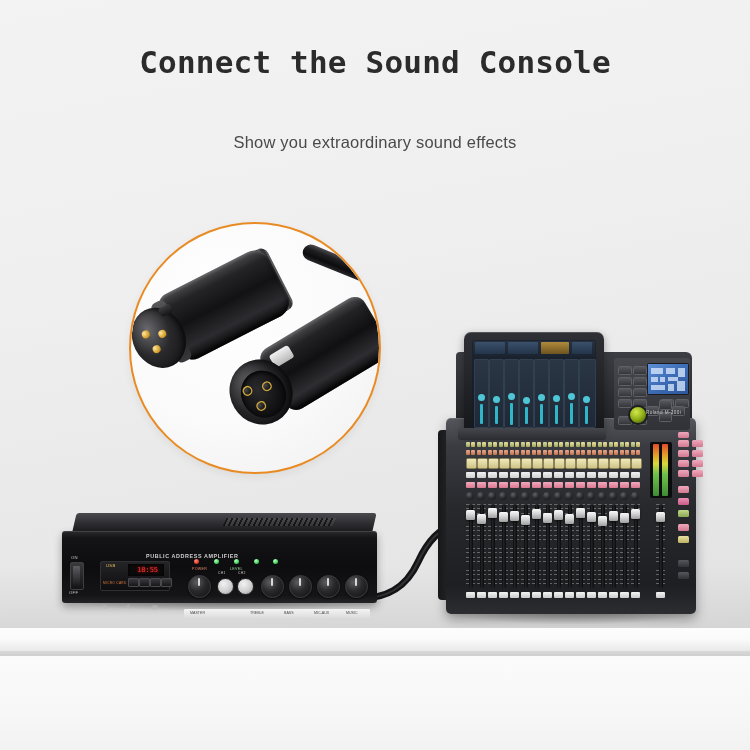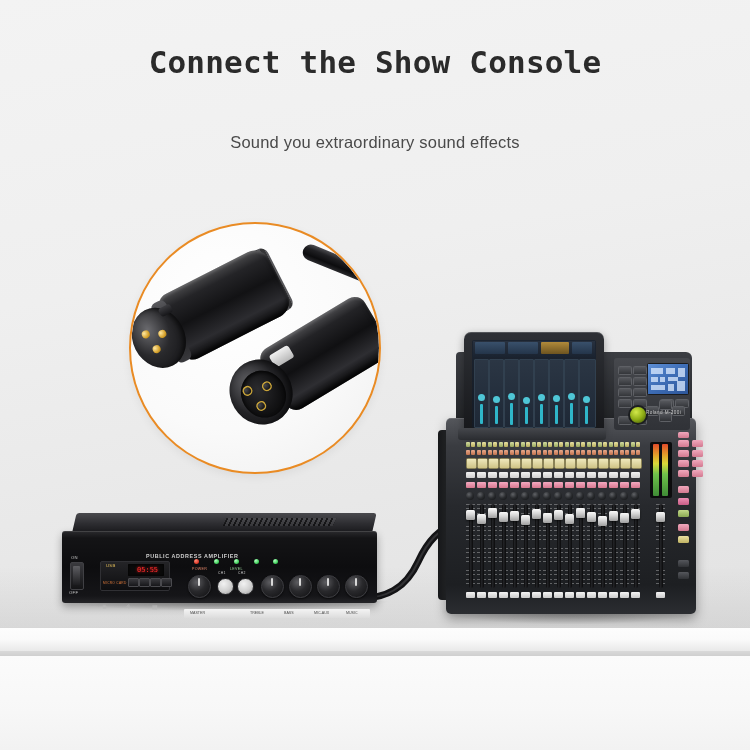--- a/index.html
+++ b/index.html
@@ -211,23 +211,23 @@
   .rb-dk{background:linear-gradient(180deg,#55575c,#303236);}
 </style>
 </head>
 <body>
 
 <div class="stage">
 
   <div class="wall"></div>
 
   <div class="heading">
-    <span>Connect the Show Console</span>
+    <span>Connect the Sound Console</span>
   </div>
-  <div class="subheading">Sound you extraordinary sound effects</div>
+  <div class="subheading">Show you extraordinary sound effects</div>
 
   <div class="inset">
     <div class="insetclip">
 
       <div class="wire" style="left:150px;top:-8px;width:120px;height:17px;transform:rotate(24deg);"></div>
       <div class="wire" style="left:168px;top:40px;width:120px;height:16px;transform:rotate(22deg);"></div>
 
       <div class="xlr-m">
         <div class="ribs"></div>
         <div class="barrel"></div>
@@ -273,21 +273,21 @@
       <div class="lab" style="left:9px;top:24px;">ON</div>
       <div class="rocker">
           <i></i>
         </div>
       <div class="lab" style="left:7px;top:59px;">OFF</div>
 
       <div class="panel usbpanel"></div>
       <div class="lab" style="left:44px;top:32px;color:#e8c25a;">USB</div>
       <div class="lab" style="left:41px;top:50px;color:#e07a3a;font-size:3.2px;">MICRO CARD</div>
       <div class="led-disp">
-        <span class="seg" style="left:9px;">05:55</span>
+        <span class="seg" style="left:9px;">18:55</span>
       </div>
       <div class="minibtn" style="left:66px;"></div>
       <div class="minibtn" style="left:77px;"></div>
       <div class="minibtn" style="left:88px;"></div>
       <div class="minibtn" style="left:99px;"></div>
 
       <div class="icon-b" style="left:40px;">✺</div>
       <div class="icon-b" style="left:64px;">⎈</div>
       <div class="icon-b" style="left:90px;">▦</div>
 

